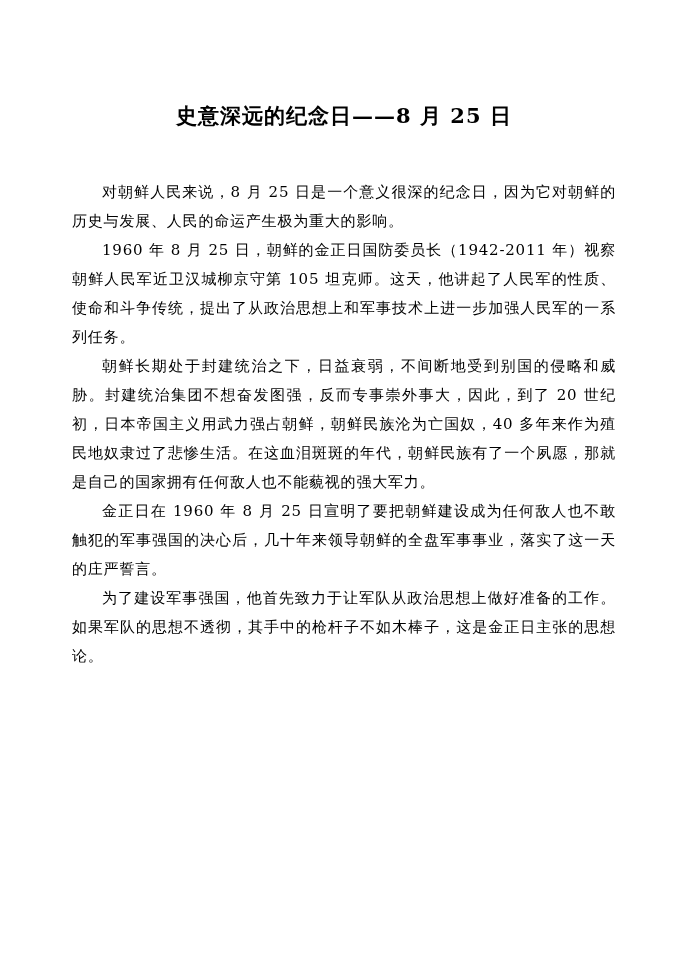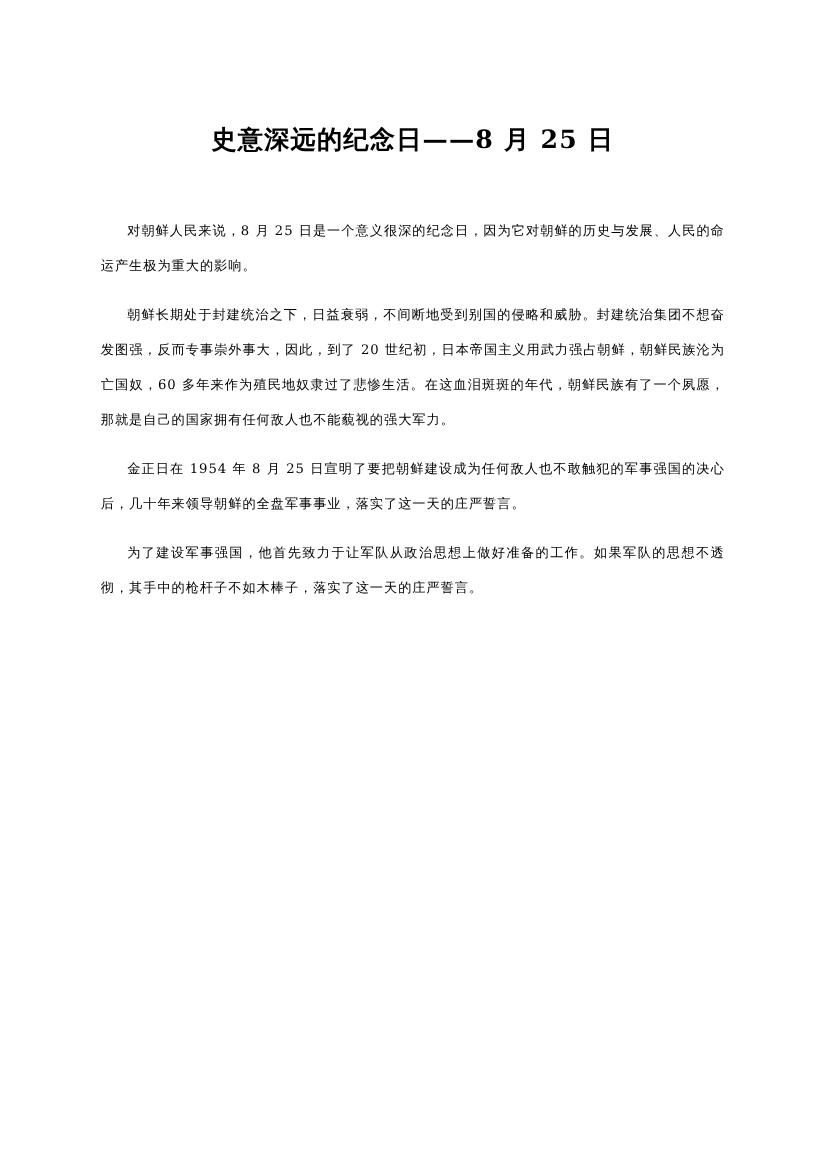--- a/index.html
+++ b/index.html
@@ -20,33 +20,34 @@
   .doc-title {
     font-size: 21px;
     font-weight: bold;
     text-align: center;
     line-height: 40px;
     letter-spacing: 1px;
     margin-bottom: 42px;
     white-space: nowrap;
   }
   .doc-body p.paragraph {
-    font-size: 11px;
+    font-size: 15px;
     line-height: 29px;
     letter-spacing: 0.8px;
     text-indent: 2em;
     text-align: justify;
     text-justify: inter-ideograph;
-    margin: 12px;
+    margin: 0;
   }
 </style>
 </head>
 <body>
 
 <div class="page">
   <h1 class="doc-title">史意深远的纪念日——8 月 25 日</h1>
   <div class="doc-body">
       <p class="paragraph">对朝鲜人民来说，8 月 25 日是一个意义很深的纪念日，因为它对朝鲜的历史与发展、人民的命运产生极为重大的影响。</p>
-      <p class="paragraph">朝鲜长期处于封建统治之下，日益衰弱，不间断地受到别国的侵略和威胁。封建统治集团不想奋发图强，反而专事崇外事大，因此，到了 20 世纪初，日本帝国主义用武力强占朝鲜，朝鲜民族沦为亡国奴，60 多年来作为殖民地奴隶过了悲惨生活。在这血泪斑斑的年代，朝鲜民族有了一个夙愿，那就是自己的国家拥有任何敌人也不能藐视的强大军力。</p>
-      <p class="paragraph">金正日在 1954 年 8 月 25 日宣明了要把朝鲜建设成为任何敌人也不敢触犯的军事强国的决心后，几十年来领导朝鲜的全盘军事事业，落实了这一天的庄严誓言。</p>
-      <p class="paragraph">为了建设军事强国，他首先致力于让军队从政治思想上做好准备的工作。如果军队的思想不透彻，其手中的枪杆子不如木棒子，落实了这一天的庄严誓言。</p>
+      <p class="paragraph">1960 年 8 月 25 日，朝鲜的金正日国防委员长（1942-2011 年）视察朝鲜人民军近卫汉城柳京守第 105 坦克师。这天，他讲起了人民军的性质、使命和斗争传统，提出了从政治思想上和军事技术上进一步加强人民军的一系列任务。</p>
+      <p class="paragraph">朝鲜长期处于封建统治之下，日益衰弱，不间断地受到别国的侵略和威胁。封建统治集团不想奋发图强，反而专事崇外事大，因此，到了 20 世纪初，日本帝国主义用武力强占朝鲜，朝鲜民族沦为亡国奴，40 多年来作为殖民地奴隶过了悲惨生活。在这血泪斑斑的年代，朝鲜民族有了一个夙愿，那就是自己的国家拥有任何敌人也不能藐视的强大军力。</p>
+      <p class="paragraph">金正日在 1960 年 8 月 25 日宣明了要把朝鲜建设成为任何敌人也不敢触犯的军事强国的决心后，几十年来领导朝鲜的全盘军事事业，落实了这一天的庄严誓言。</p>
+      <p class="paragraph">为了建设军事强国，他首先致力于让军队从政治思想上做好准备的工作。如果军队的思想不透彻，其手中的枪杆子不如木棒子，这是金正日主张的思想论。</p>
     </div>
 </div>
 
 </body></html>

